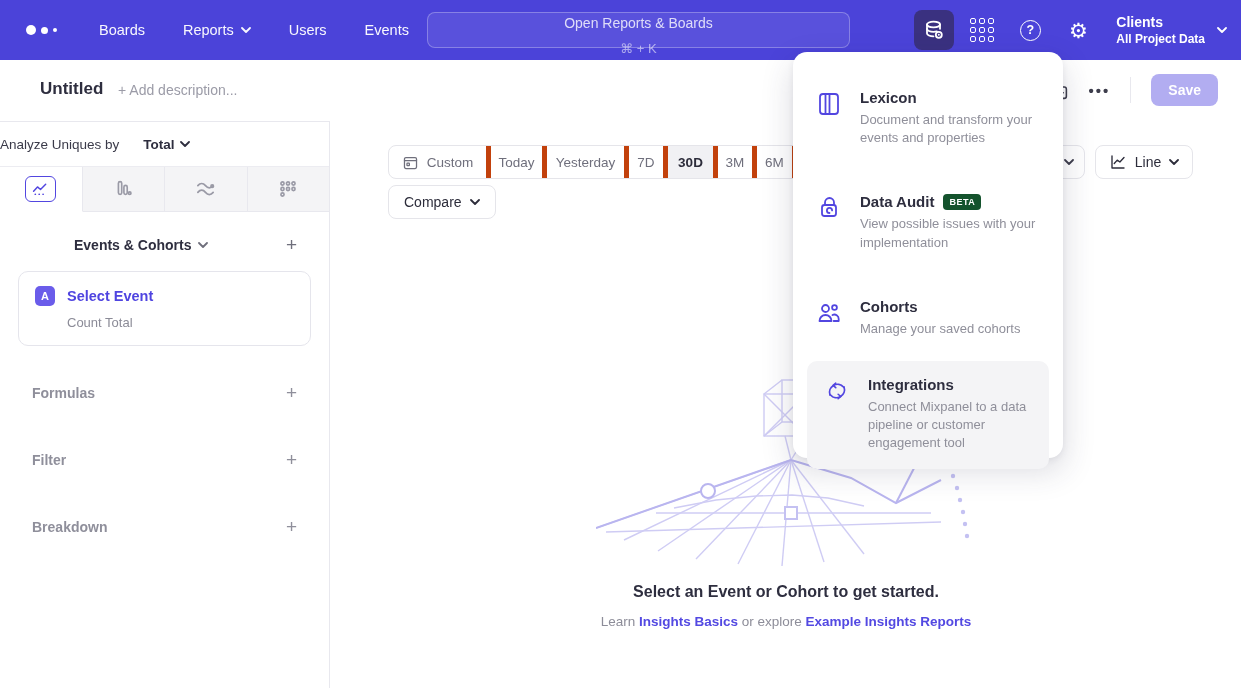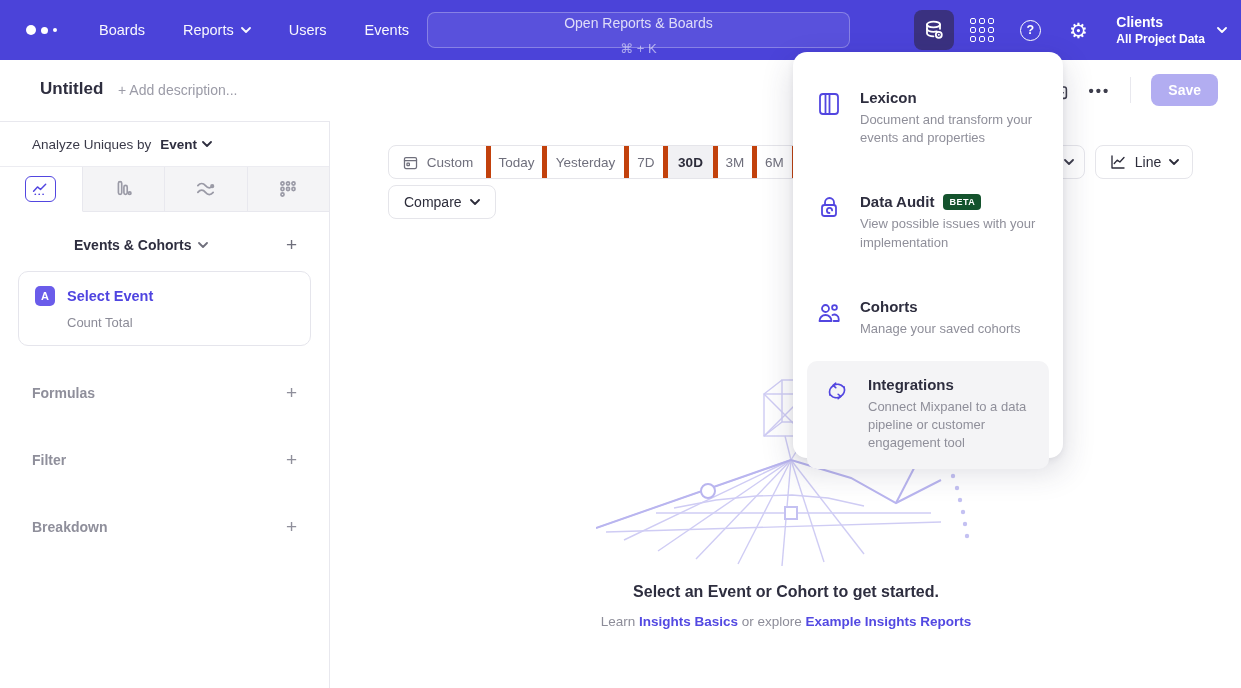--- a/index.html
+++ b/index.html
@@ -41,22 +41,22 @@
   .header-right { position:absolute; right:23px; top:14px; display:flex; align-items:center; gap:20px; }
   .hdr-icon { color:#3d3d4c; cursor:pointer; display:flex; align-items:center; }
   .dots { font-size:15px; letter-spacing:2px; color:#3d3d4c; font-weight:700; line-height:1; }
   .vdiv { width:1px; height:26px; background:#e8e8ee; }
   .save-btn { background:#b2adf1; color:#fff; font-size:14px; font-weight:600; border:none;
     border-radius:8px; padding:8px 17px; cursor:default; }
 
   
   .sidebar { position:absolute; top:121px; left:0; width:330px; bottom:0; background:#fff;
     border-top:1px solid #e8e8ee; border-right:1px solid #e8e8ee; }
-  .analyze-row { height:45px; display:flex; align-items:center; padding-left:32px;
-    border-bottom:1px solid #ececf1; gap:9px; font-size:13.5px; color:#3a3a49; }
+  .analyze-row { height:45px; display:flex; align-items:center; 
+    border-bottom:1px solid #ececf1; gap:24px; font-size:13.5px; color:#3a3a49; }
   .analyze-value { font-weight:700; color:#2e2e3f; display:flex; align-items:center; gap:5px; cursor:pointer; }
   .charttabs { height:45px; display:flex; border-bottom:1px solid #e8e8ee; }
   .ctab { flex:1; background:#f4f4f6; border-right:1px solid #e8e8ee; display:flex;
     align-items:center; justify-content:center; color:#9a9aa6; cursor:pointer; }
   .ctab:last-child { border-right:none; }
   .ctab.selected { background:#fff; border-bottom:1px solid #fff; margin-bottom:-1px; color:#5246e0; }
   .sel-frame { width:31px; height:26px; border:1.6px solid #5246e0; border-radius:6px;
     display:flex; align-items:center; justify-content:center; }
   .side-sections { padding:0 32px; }
   .events-header { margin-top:23px; display:flex; align-items:center; justify-content:space-between; }
@@ -206,21 +206,21 @@
     <div class="dots">•••</div>
     <div class="vdiv"></div>
     <button class="save-btn">Save</button>
   </div>
 </div>
 
 <div class="sidebar">
   <div class="analyze-row">
     <span>Analyze Uniques by</span>
     <span class="analyze-value">
-      <span>Event</span>
+      <span>Total</span>
       <svg class="chev" viewBox="0 0 10 6">
           <polyline points="1,1 5,5 9,1"></polyline>
         </svg>
     </span>
   </div>
   <div class="charttabs">
     <div class="ctab selected">
       <span class="sel-frame">
         <svg class="icon" width="19" height="15" viewBox="0 0 22 16">
           <polyline points="3,10 7.5,5 11,8 17,2" style="stroke-width:1.7"></polyline>

